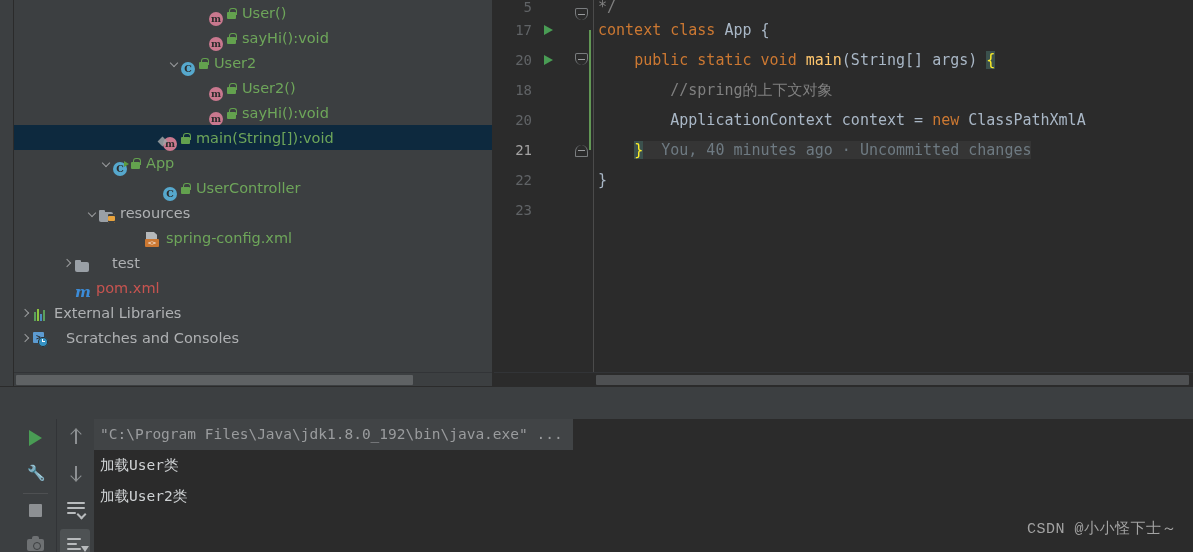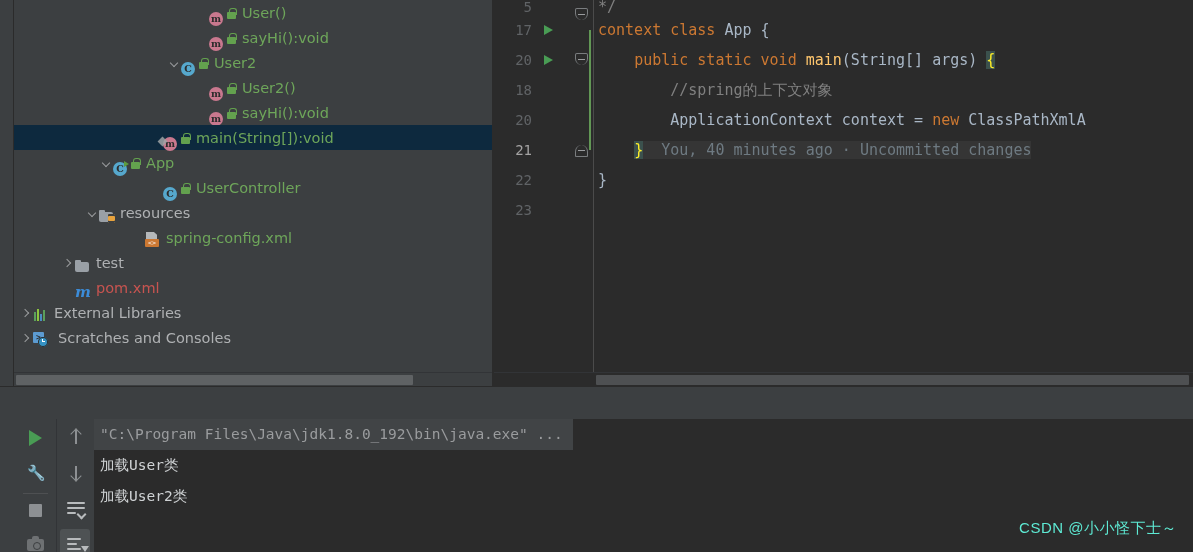--- a/index.html
+++ b/index.html
@@ -363,22 +363,22 @@
     font-family:"DejaVu Sans Mono","Liberation Mono",monospace;
     font-size:14.5px;
   }
   .cline { height:31px; line-height:31px; padding-left:6px; white-space:nowrap; }
   .cline.cmdline { color:#9A9C9E; background:#414446; display:inline-block;
                    padding-right:10px; }
   .cline.out { color:#CFD2D4; }
 
   #watermark {
     position:absolute; right:16px; bottom:14px;
-    font-size:15px; color:#5eead4; letter-spacing:.5px;
-    font-family:Liberation Sans, sans-serif;
+    font-size:15px; color:#a3a3a3; letter-spacing:.5px;
+    font-family:Liberation Mono, monospace;
   }
 </style>
 </head>
 <body>
 
 <div id="root">
 
   <div id="left-strip"></div>
   <div id="structure-tab">
     <span>ure</span>
@@ -388,24 +388,24 @@
       <div class="trow"><span class="tw" style="width: 182px;"></span><span class="arrow none"></span><span class="ic"><span class="ic-m" style="display: inline-block;">m</span></span><span class="ic ic-lock"></span><span class="lbl green" style="margin-left: 4px;">User()</span></div>
       <div class="trow"><span class="tw" style="width: 182px;"></span><span class="arrow none"></span><span class="ic"><span class="ic-m" style="display: inline-block;">m</span></span><span class="ic ic-lock"></span><span class="lbl green" style="margin-left: 4px;">sayHi():void</span></div>
       <div class="trow"><span class="tw" style="width: 154px;"></span><span class="arrow down"></span><span class="ic"><span class="ic-c" style="display: inline-block; position: relative;">C</span></span><span class="ic ic-lock"></span><span class="lbl green" style="margin-left: 4px;">User2</span></div>
       <div class="trow"><span class="tw" style="width: 182px;"></span><span class="arrow none"></span><span class="ic"><span class="ic-m" style="display: inline-block;">m</span></span><span class="ic ic-lock"></span><span class="lbl green" style="margin-left: 4px;">User2()</span></div>
       <div class="trow"><span class="tw" style="width: 182px;"></span><span class="arrow none"></span><span class="ic"><span class="ic-m" style="display: inline-block;">m</span></span><span class="ic ic-lock"></span><span class="lbl green" style="margin-left: 4px;">sayHi():void</span></div>
       <div class="trow sel"><span class="tw" style="width: 136px;"></span><span class="arrow none"></span><span class="ic"><span class="ic-m" style="display: inline-block;">m</span><span class="sel-diamond"></span></span><span class="ic ic-lock"></span><span class="lbl green" style="margin-left: 4px;">main(String[]):void</span></div>
       <div class="trow"><span class="tw" style="width: 86px;"></span><span class="arrow down"></span><span class="ic"><span class="ic-c runnable" style="display: inline-block; position: relative;">C</span></span><span class="ic ic-lock"></span><span class="lbl green" style="margin-left: 4px;">App</span></div>
       <div class="trow"><span class="tw" style="width: 136px;"></span><span class="arrow none"></span><span class="ic"><span class="ic-c" style="display: inline-block; position: relative;">C</span></span><span class="ic ic-lock"></span><span class="lbl green" style="margin-left: 4px;">UserController</span></div>
       <div class="trow"><span class="tw" style="width: 72px;"></span><span class="arrow down"></span><span class="ic"><span class="ic-folder res" style="display: inline-block; position: relative;"><i></i></span></span><span class="lbl grey" style="margin-left: 4px;">resources</span></div>
       <div class="trow"><span class="tw" style="width: 118px;"></span><span class="arrow none"></span><span class="ic"><span class="ic-xml" style="display: inline-block; position: relative;"><i>&lt;&gt;</i></span></span><span class="lbl green" style="margin-left: 4px;">spring-config.xml</span></div>
-      <div class="trow"><span class="tw" style="width: 48px;"></span><span class="arrow right"></span><span class="ic"><span class="ic-folder" style="display: inline-block; position: relative;"></span></span><span class="lbl grey" style="margin-left: 4px;">test</span></div>
+      <div class="trow"><span class="tw" style="width: 48px;"></span><span class="arrow right"></span><span class="ic"><span class="ic-folder" style="display: inline-block; position: relative;"></span></span><span class="lbl grey" style="margin-left: 20px;">test</span></div>
       <div class="trow"><span class="tw" style="width: 48px;"></span><span class="arrow none"></span><span class="ic"><span class="ic-maven" style="display: inline-block;">m</span></span><span class="lbl red" style="margin-left: 4px;">pom.xml</span></div>
       <div class="trow"><span class="tw" style="width: 6px;"></span><span class="arrow right"></span><span class="ic"><span class="ic-bars" style="display: inline-block; position: relative;"><i></i><i></i><i></i><i></i></span></span><span class="lbl grey" style="margin-left: 4px;">External Libraries</span></div>
-      <div class="trow"><span class="tw" style="width: 6px;"></span><span class="arrow right"></span><span class="ic"><span class="ic-scr" style="display: inline-block; position: relative;"><b></b></span></span><span class="lbl grey" style="margin-left: 8px;">Scratches and Consoles</span></div>
+      <div class="trow"><span class="tw" style="width: 6px;"></span><span class="arrow right"></span><span class="ic"><span class="ic-scr" style="display: inline-block; position: relative;"><b></b></span></span><span class="lbl grey" style="margin-left: 16px;">Scratches and Consoles</span></div>
     </div>
 
   <div id="tree-scroll">
     <div class="thumb"></div>
   </div>
 
   <div id="v-split"></div>
 
   <div id="editor">
     <div class="indent-guide"></div>

